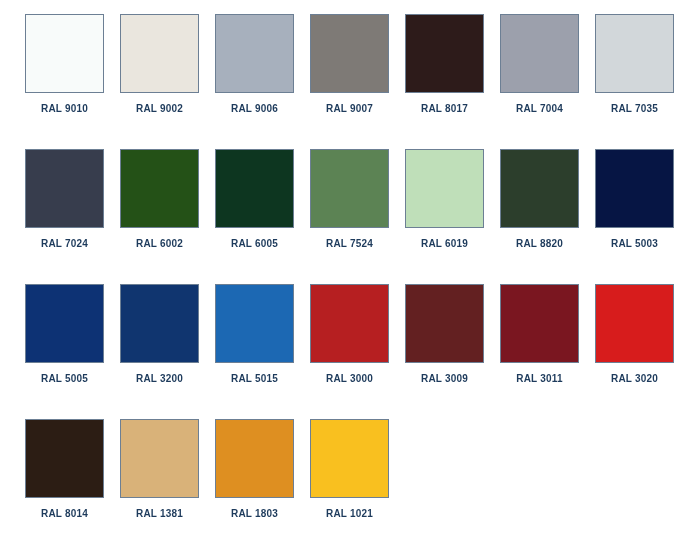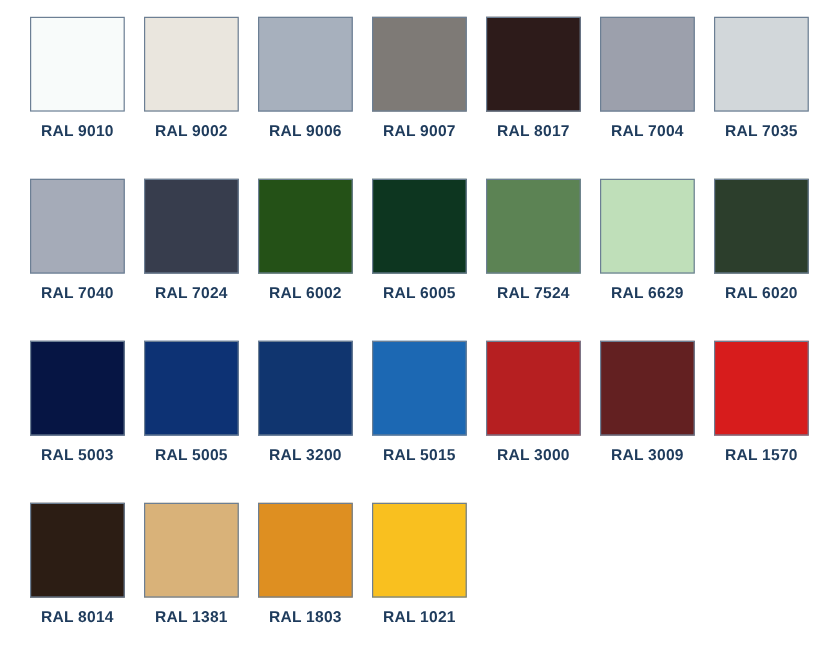--- a/index.html
+++ b/index.html
@@ -44,21 +44,21 @@
     width: 79px;
     height: 79px;
     box-sizing: border-box;
     border: 1px solid #6c7f94;
     background: #ffffff;
   }
 
   .swatch-label {
     margin-top: 9px;
     font-family: "Liberation Sans", sans-serif;
-    font-size: 13px;
+    font-size: 10px;
     font-weight: bold;
     letter-spacing: 0.2px;
     color: #1e3b5c;
     text-align: center;
     white-space: nowrap;
     line-height: 13px;
   }
 </style>
 </head>
 <body>
@@ -87,46 +87,42 @@
       </div>
       <div class="swatch-cell">
         <div class="swatch-chip" style="background: rgb(156, 160, 172); border-color: rgb(108, 127, 148);"></div>
         <div class="swatch-label">RAL 7004</div>
       </div>
       <div class="swatch-cell">
         <div class="swatch-chip" style="background: rgb(210, 215, 218); border-color: rgb(108, 127, 148);"></div>
         <div class="swatch-label">RAL 7035</div>
       </div>
       <div class="swatch-cell">
-        <div class="swatch-chip" style="background: rgb(165, 171, 184); border-color: rgb(108, 127, 148);"></div>
-        <div class="swatch-label">RAL 7040</div>
-      </div>
-      <div class="swatch-cell">
         <div class="swatch-chip" style="background: rgb(55, 61, 77); border-color: rgb(108, 127, 148);"></div>
         <div class="swatch-label">RAL 7024</div>
       </div>
       <div class="swatch-cell">
         <div class="swatch-chip" style="background: rgb(36, 81, 23); border-color: rgb(108, 127, 148);"></div>
         <div class="swatch-label">RAL 6002</div>
       </div>
       <div class="swatch-cell">
         <div class="swatch-chip" style="background: rgb(13, 54, 32); border-color: rgb(108, 127, 148);"></div>
         <div class="swatch-label">RAL 6005</div>
       </div>
       <div class="swatch-cell">
         <div class="swatch-chip" style="background: rgb(92, 131, 84); border-color: rgb(108, 127, 148);"></div>
         <div class="swatch-label">RAL 7524</div>
       </div>
       <div class="swatch-cell">
         <div class="swatch-chip" style="background: rgb(191, 223, 185); border-color: rgb(108, 127, 148);"></div>
-        <div class="swatch-label">RAL 6629</div>
+        <div class="swatch-label">RAL 6019</div>
       </div>
       <div class="swatch-cell">
         <div class="swatch-chip" style="background: rgb(44, 62, 44); border-color: rgb(108, 127, 148);"></div>
-        <div class="swatch-label">RAL 6020</div>
+        <div class="swatch-label">RAL 8820</div>
       </div>
       <div class="swatch-cell">
         <div class="swatch-chip" style="background: rgb(6, 21, 68); border-color: rgb(108, 127, 148);"></div>
         <div class="swatch-label">RAL 5003</div>
       </div>
       <div class="swatch-cell">
         <div class="swatch-chip" style="background: rgb(13, 50, 116); border-color: rgb(108, 127, 148);"></div>
         <div class="swatch-label">RAL 5005</div>
       </div>
       <div class="swatch-cell">
@@ -139,22 +135,26 @@
       </div>
       <div class="swatch-cell">
         <div class="swatch-chip" style="background: rgb(182, 31, 33); border-color: rgb(108, 127, 148);"></div>
         <div class="swatch-label">RAL 3000</div>
       </div>
       <div class="swatch-cell">
         <div class="swatch-chip" style="background: rgb(99, 32, 33); border-color: rgb(108, 127, 148);"></div>
         <div class="swatch-label">RAL 3009</div>
       </div>
       <div class="swatch-cell">
+        <div class="swatch-chip" style="background: rgb(122, 22, 32); border-color: rgb(108, 127, 148);"></div>
+        <div class="swatch-label">RAL 3011</div>
+      </div>
+      <div class="swatch-cell">
         <div class="swatch-chip" style="background: rgb(215, 28, 28); border-color: rgb(108, 127, 148);"></div>
-        <div class="swatch-label">RAL 1570</div>
+        <div class="swatch-label">RAL 3020</div>
       </div>
       <div class="swatch-cell">
         <div class="swatch-chip" style="background: rgb(44, 29, 20); border-color: rgb(108, 127, 148);"></div>
         <div class="swatch-label">RAL 8014</div>
       </div>
       <div class="swatch-cell">
         <div class="swatch-chip" style="background: rgb(217, 178, 121); border-color: rgb(108, 127, 148);"></div>
         <div class="swatch-label">RAL 1381</div>
       </div>
       <div class="swatch-cell">

